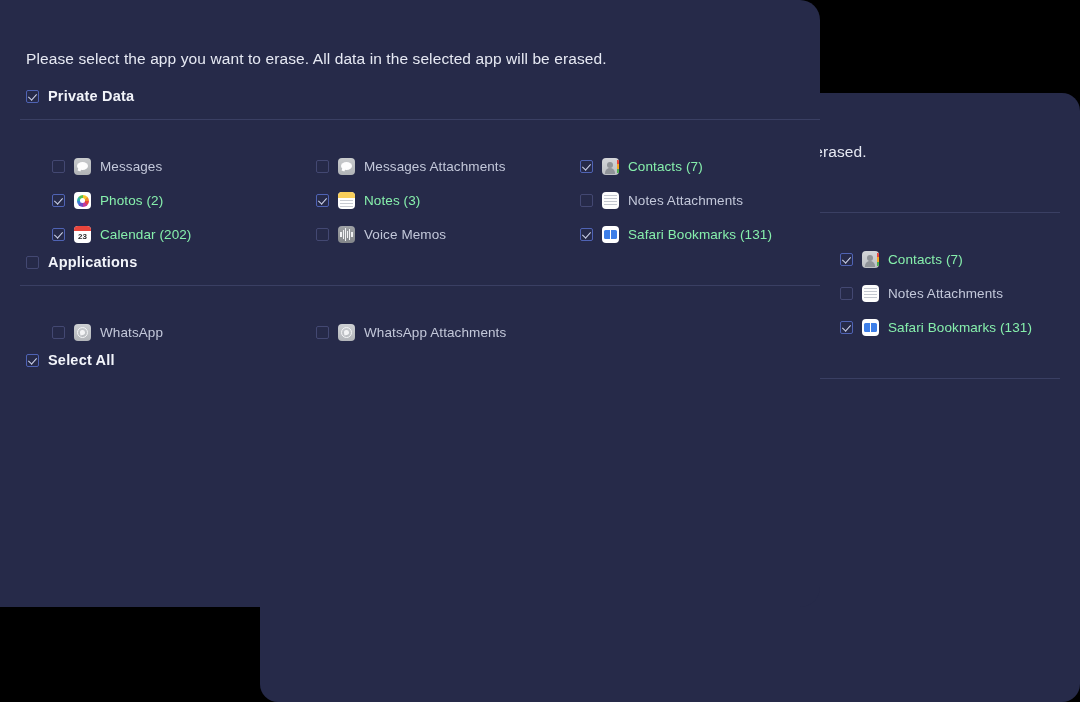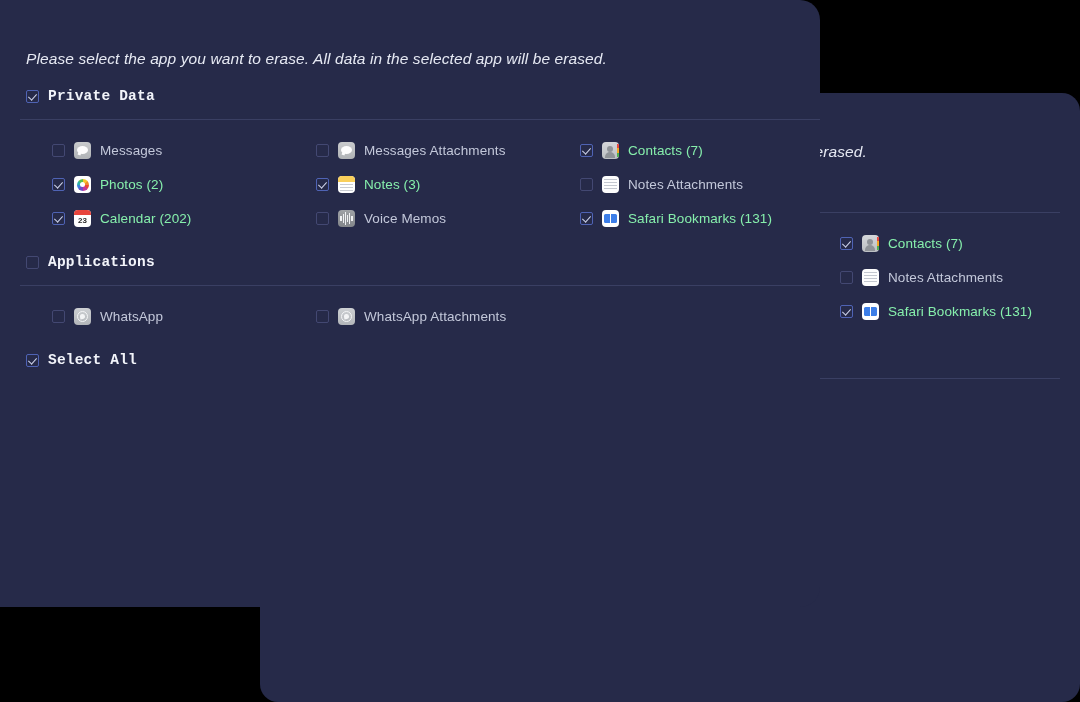--- a/index.html
+++ b/index.html
@@ -47,37 +47,35 @@
     overflow: hidden;
     border-radius: inherit;
   }
 
   .intro-text {
     position: absolute;
     font-size: 15.5px;
     color: #e6e9f3;
     letter-spacing: 0.1px;
     white-space: nowrap;
-    font-style: italic;
   }
 
   .divider {
     position: absolute;
     height: 1px;
     background: #3a3f63;
   }
 
   
   .group-header {
     position: absolute;
     display: flex;
     align-items: center;
     gap: 9px;
     white-space: nowrap;
-    font-family: Liberation Mono, monospace;
   }
   .group-header .label {
     font-size: 14.5px;
     font-weight: bold;
     color: #f2f4fa;
     letter-spacing: 0.2px;
   }
 
   
   .cb {
@@ -105,20 +103,21 @@
     border-color: #434872;
   }
 
   
   .app-row {
     position: absolute;
     display: flex;
     align-items: center;
     gap: 9px;
     white-space: nowrap;
+    margin-top: 16px;
   }
   .app-row .name {
     font-size: 13.5px;
     color: #86efac;
     letter-spacing: 0.1px;
   }
   .app-row.disabled .name {
     color: #c3c8da;
   }
 

